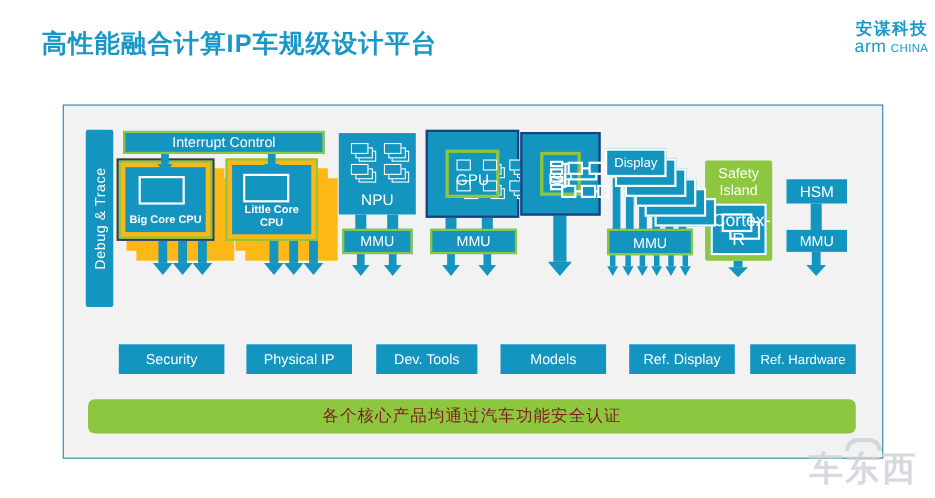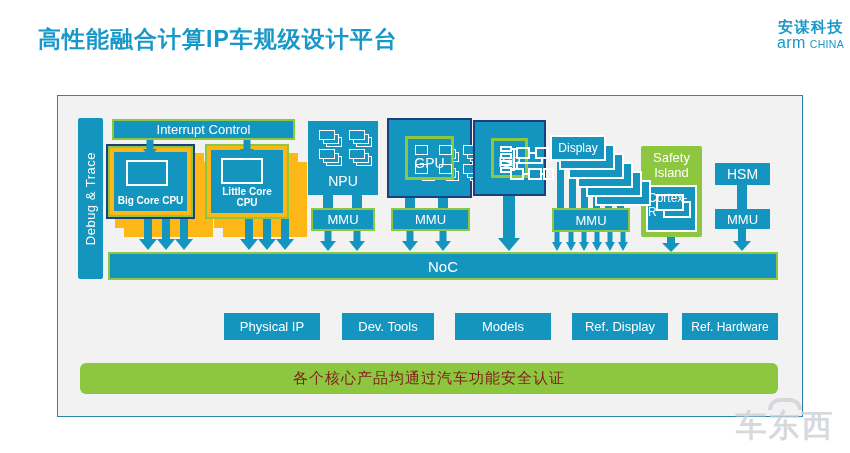--- a/index.html
+++ b/index.html
@@ -72,21 +72,21 @@
   .navy-green{border:2px solid var(--c-navy);background:var(--c-teal);padding:16px}
   .navy-green .ing{width:100%;height:100%;border:3px solid var(--c-green);background:var(--c-teal);position:relative}
 
   
   .dlayer{position:absolute;width:56px;height:26px;background:var(--c-teal);border:2px solid #fff;color:#fff}
 
   
   .safety{left:641px;top:146px;width:61px;height:91px;background:var(--c-green);border-radius:2px;z-index:2}
   .safety .t{position:absolute;top:5px;left:0;right:0;text-align:center;color:#fff;font-size:13px;line-height:1.15}
   .cortex{position:absolute;left:5px;top:39px;width:51px;height:47px;background:var(--c-teal);border:2px solid #fff;z-index:1}
-  .cortex .t{position:absolute;bottom:2px;left:0;right:0;text-align:left;color:#fff;font-size:12px}
+  .cortex .t{position:absolute;bottom:2px;left:0;right:0;text-align:center;color:#fff;font-size:16px}
 
   
   .botbox{top:313px;height:27px;font-size:13px}
   .cert{left:80px;top:363px;width:698px;height:31px;background:var(--c-green);border-radius:6px;color:#7f1d1d;font-size:15px;letter-spacing:1px}
 
   
   .wm{left:720px;top:398px;width:130px;text-align:center;color:var(--c-wm);opacity:.8;z-index:50}
   .wm .arc{margin:0 auto;width:34px;height:12px;border:4px solid var(--c-wm);border-bottom:none;border-radius:17px 17px 0 0}
   .wm .txt{font-size:31px;font-weight:bold;letter-spacing:2px;line-height:1}
 </style>
@@ -297,24 +297,24 @@
   </div>
   <div class="cbar" style="left:737px;top:185px;width:10px;height:25px"></div>
   <div class="abs teal ctr label-sm" style="left:715px;top:209px;width:55px;height:20px">
     <span>MMU</span>
   </div>
   <div class="arr" style="left:733px;top:229px;width:18px;height:22px;--sw:8px;--hw:18px;--hh:10px">
       <i></i>
       <b></b>
     </div>
 
-  <div class="abs teal ctr gborder" style="left:108px;top:252px;width:670px;height:28px;font-size:15px;z-index:4">
-    <span>NoC</span>
-  </div>
-
+
+  <div class="abs teal ctr botbox" style="left:108px;width:96px">
+      <span>Security</span>
+    </div>
   <div class="abs teal ctr botbox" style="left:342px;width:92px">
       <span>Dev. Tools</span>
     </div>
   <div class="abs teal ctr botbox" style="left:224px;width:96px">
       <span>Physical IP</span>
     </div>
   <div class="abs teal ctr botbox" style="left:455px;width:96px">
       <span>Models</span>
     </div>
   <div class="abs teal ctr botbox" style="left:572px;width:96px">

